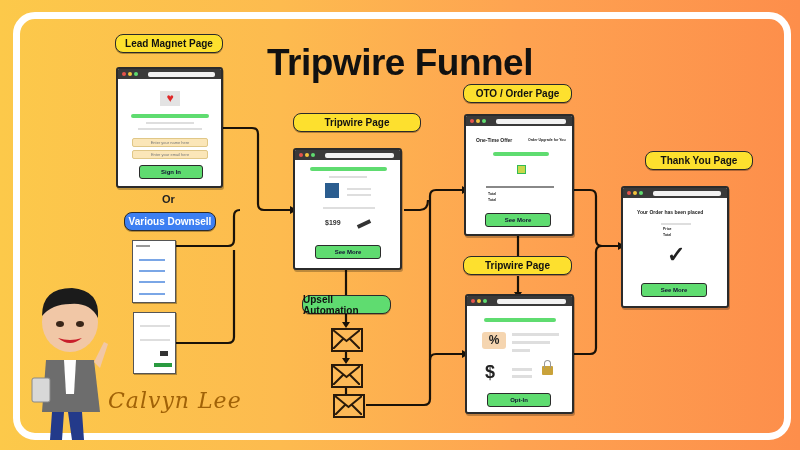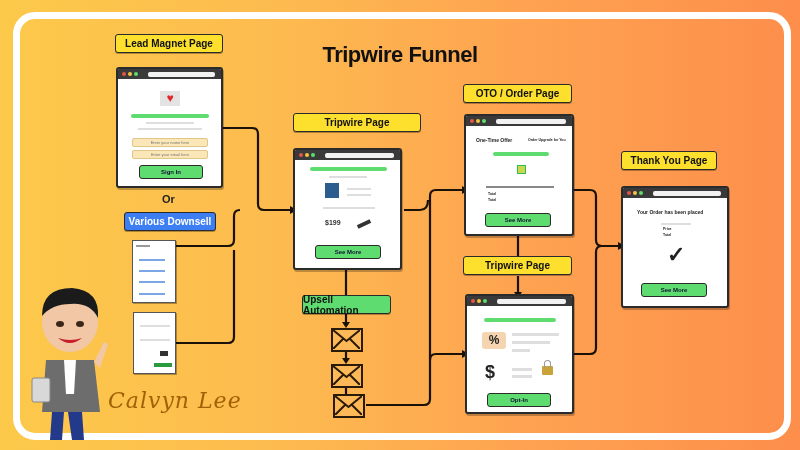--- a/index.html
+++ b/index.html
@@ -1,20 +1,20 @@
 <!DOCTYPE html>
 <html><head>
 <meta charset="utf-8">
 <style>
 *{box-sizing:border-box;margin:0;padding:0}
 html,body{width:800px;height:450px;overflow:hidden}
 body{position:relative;font-family:"Liberation Sans",sans-serif;background:linear-gradient(90deg,#fcc94a 0%,#fdbb4f 35%,#fea351 65%,#fd8e4b 100%)}
 .frame{position:absolute;left:13px;top:12px;width:778px;height:428px;border:7px solid #fff;border-radius:22px}
-.title{position:absolute;left:0;width:800px;top:42px;text-align:center;font-weight:bold;font-size:22px;color:#111;letter-spacing:-0.5px}
-.label{position:absolute;height:19px;border:1.5px solid #2a2a2a;border-radius:3px;background:#fde02e;font-weight:bold;font-size:10px;color:#111;display:flex;align-items:center;justify-content:center;box-shadow:0 1px 0 rgba(0,0,0,.3)}
+.title{position:absolute;left:0;width:800px;top:42px;text-align:center;font-weight:bold;font-size:37px;color:#111;letter-spacing:-0.5px}
+.label{position:absolute;height:19px;border:1.5px solid #2a2a2a;border-radius:8px;background:#fde02e;font-weight:bold;font-size:10px;color:#111;display:flex;align-items:center;justify-content:center;box-shadow:0 1px 0 rgba(0,0,0,.3)}
 .label.blue{background:#3d7ff2;color:#fff}
 .label.green{background:#5fdc70}
 .or{position:absolute;font-weight:bold;font-size:11px;color:#222}
 .win{position:absolute;background:#fff;border:2.5px solid #2b2b2b;border-radius:3px;overflow:hidden;box-shadow:1px 2px 0 rgba(0,0,0,.25)}
 .bar{height:10px;background:#3a3a3a;display:flex;align-items:center;padding-left:4px;gap:2px}
 .dot{width:4px;height:4px;border-radius:50%}
 .addr{flex:1;height:5px;background:#f2f2f2;border-radius:2px;margin:0 6px 0 8px}
 .gline{height:4px;background:#5fdc70;border-radius:2px;position:absolute}
 .grey{height:2px;background:#dedede;position:absolute}
 .btn{position:absolute;height:14px;border:1.5px solid #2b2b2b;border-radius:3px;background:#5fdc70;font-size:6px;font-weight:bold;color:#113;display:flex;align-items:center;justify-content:center}
@@ -154,21 +154,21 @@
  <div class="grey" style="left:45px;top:45px;width:38px;height:3px"></div>
  <div class="grey" style="left:45px;top:53px;width:18px;height:3px"></div>
  <div style="position:absolute;left:18px;top:66px;font-size:18px;font-weight:bold;color:#222">$</div>
  <div class="grey" style="left:45px;top:72px;width:20px;height:3px"></div>
  <div class="grey" style="left:45px;top:79px;width:20px;height:3px"></div>
  <div style="position:absolute;left:75px;top:70px;width:11px;height:9px;background:#c9a23a;border-radius:1px"></div>
  <div style="position:absolute;left:77px;top:64px;width:7px;height:8px;border:1.5px solid #999;border-bottom:none;border-radius:4px 4px 0 0"></div>
  <div class="btn" style="left:20px;top:97px;width:64px">Opt-In</div>
 </div>
 
-<div class="label" style="left:621px;top:151px;width:96px">Thank You Page</div>
+<div class="label" style="left:645px;top:151px;width:108px">Thank You Page</div>
 <div class="win" style="left:621px;top:186px;width:108px;height:122px">
  <div class="bar">
       <span class="dot" style="background:#e5534b"></span>
       <span class="dot" style="background:#f2c43d"></span>
       <span class="dot" style="background:#5fdc70"></span>
       <span class="addr"></span>
     </div>
  <div class="txt" style="left:14px;top:21px;font-size:5px">Your Order has been placed</div>
  <div class="grey" style="left:38px;top:35px;width:30px"></div>
  <div class="txt" style="left:40px;top:39px;font-size:3.5px">Price</div>

